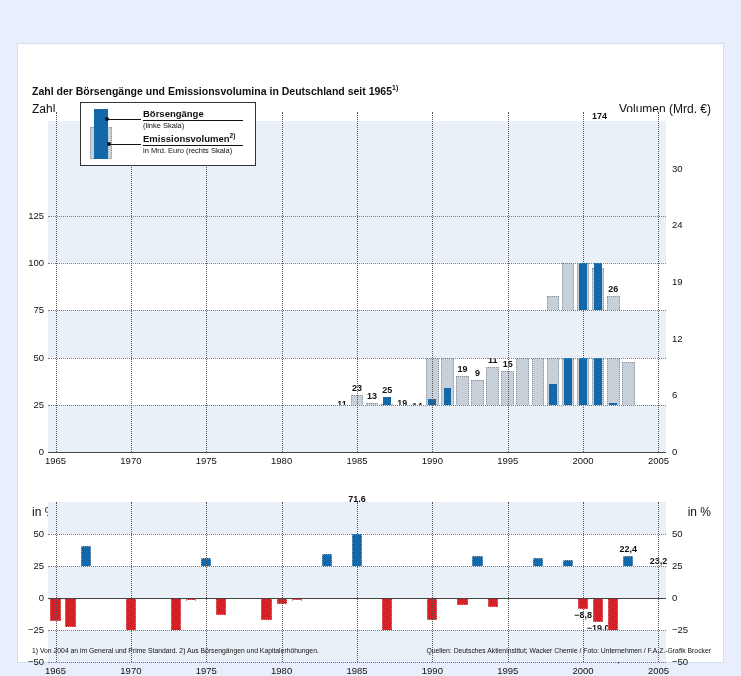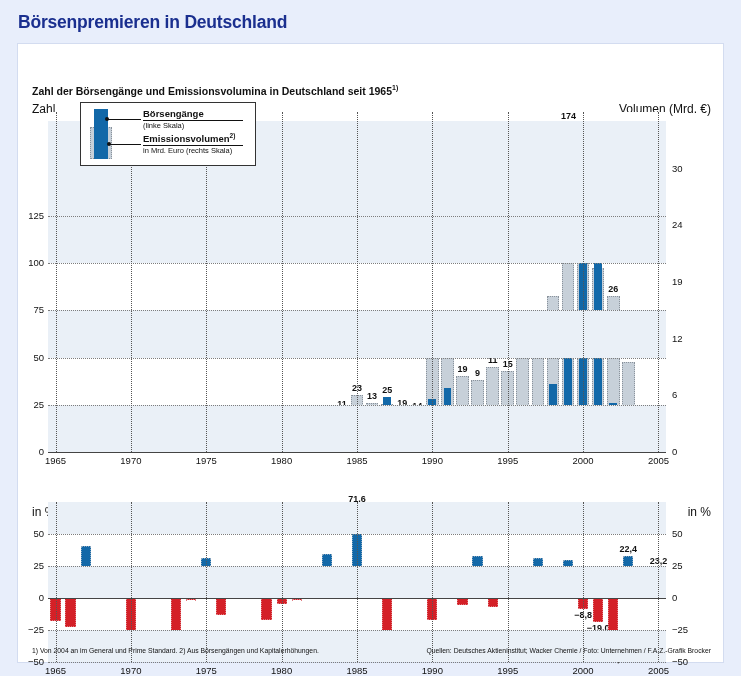--- a/index.html
+++ b/index.html
@@ -103,21 +103,20 @@
   .foot-r{
     position:absolute;right:12px;bottom:8px;
     font-size:6.8px;color:#111;
   }
 </style>
 </head>
 <body>
 
 <div class="page">
 
-  <div class="headline">Börsenpremieren in Deutschland</div>
 
   <div class="card">
 
     <div class="c1-title">
       <span>Zahl der Börsengänge und Emissionsvolumina in Deutschland seit 1965</span><sup>1)</sup>
     </div>
 
     <div class="axis-cap" style="left:14px;top:58px;">Zahl</div>
     <div class="axis-cap" style="right:12px;top:58px;">Volumen (Mrd. €)</div>
 
@@ -291,21 +290,21 @@
           <div class="bval" style="left: 489.415px; width: 31.0732px; top: 185px;">36</div>
           <div class="grp" style="left: 497.415px; width: 15.0732px; height: 340px;">
             <div class="bar-gray" style="left: 1.20585px; width: 12.6615px; height: 155.833px;"></div>
             <div class="bar-blue" style="left: 3.61756px; width: 7.83805px; height: 68px;"></div>
           </div>
           <div class="bval" style="left: 504.488px; width: 31.0732px; top: 96.6111px;">75</div>
           <div class="grp" style="left: 512.488px; width: 15.0732px; height: 340px;">
             <div class="bar-gray" style="left: 1.20585px; width: 12.6615px; height: 231.389px;"></div>
             <div class="bar-blue" style="left: 3.61756px; width: 7.83805px; height: 141.667px;"></div>
           </div>
-          <div class="bval" style="left: 505px; width: 31.0732px; top: -0.666667px;">174</div>
+          <div class="bval" style="left: 536px; width: 31.0732px; top: -0.666667px;">174</div>
           <div class="grp" style="left: 527.561px; width: 15.0732px; height: 340px;">
             <div class="bar-gray" style="left: 1.20585px; width: 12.6615px; height: 321.111px;"></div>
             <div class="bar-blue" style="left: 3.61756px; width: 7.83805px; height: 328.667px;"></div>
           </div>
           <div class="bval" style="left: 534.634px; width: 31.0732px; top: 59.7778px;">142</div>
           <div class="grp" style="left: 542.634px; width: 15.0732px; height: 340px;">
             <div class="bar-gray" style="left: 1.20585px; width: 12.6615px; height: 184.167px;"></div>
             <div class="bar-blue" style="left: 3.61756px; width: 7.83805px; height: 268.222px;"></div>
           </div>
           <div class="bval" style="left: 549.707px; width: 31.0732px; top: 172.167px;">26</div>

